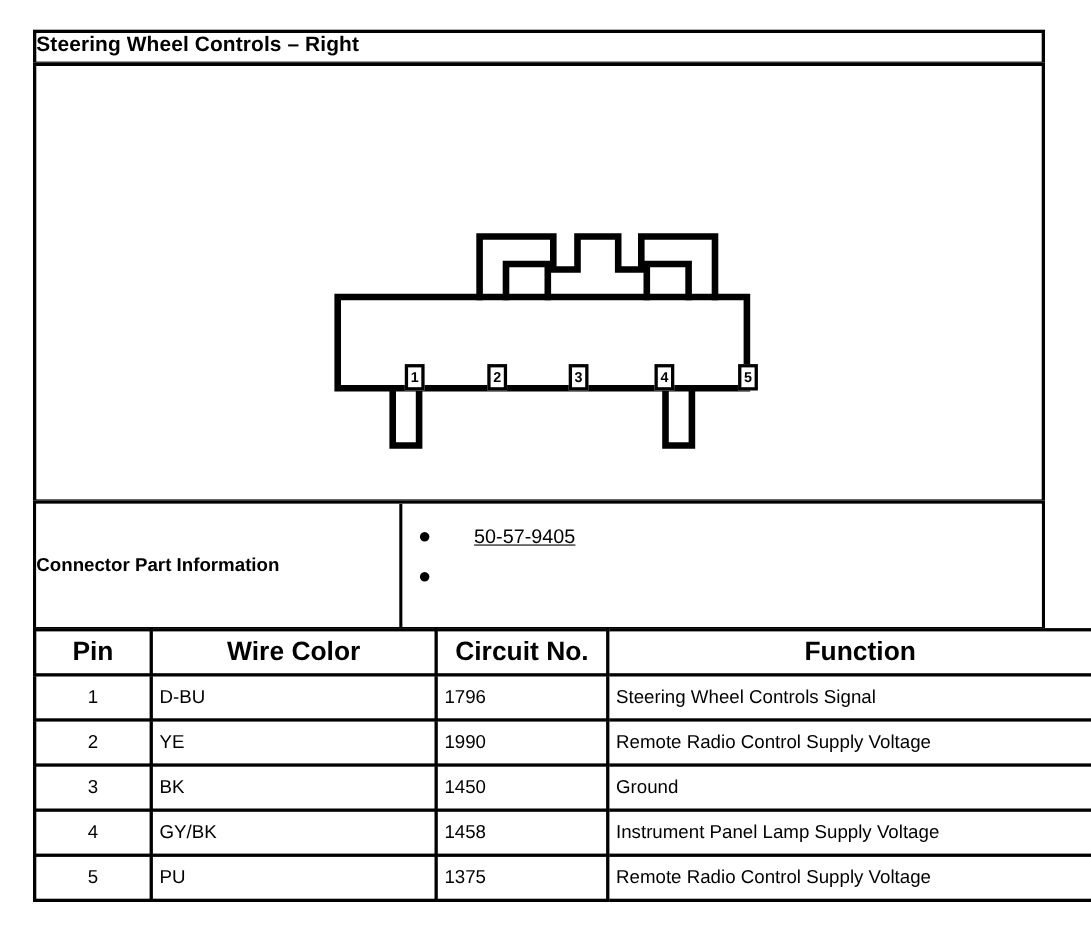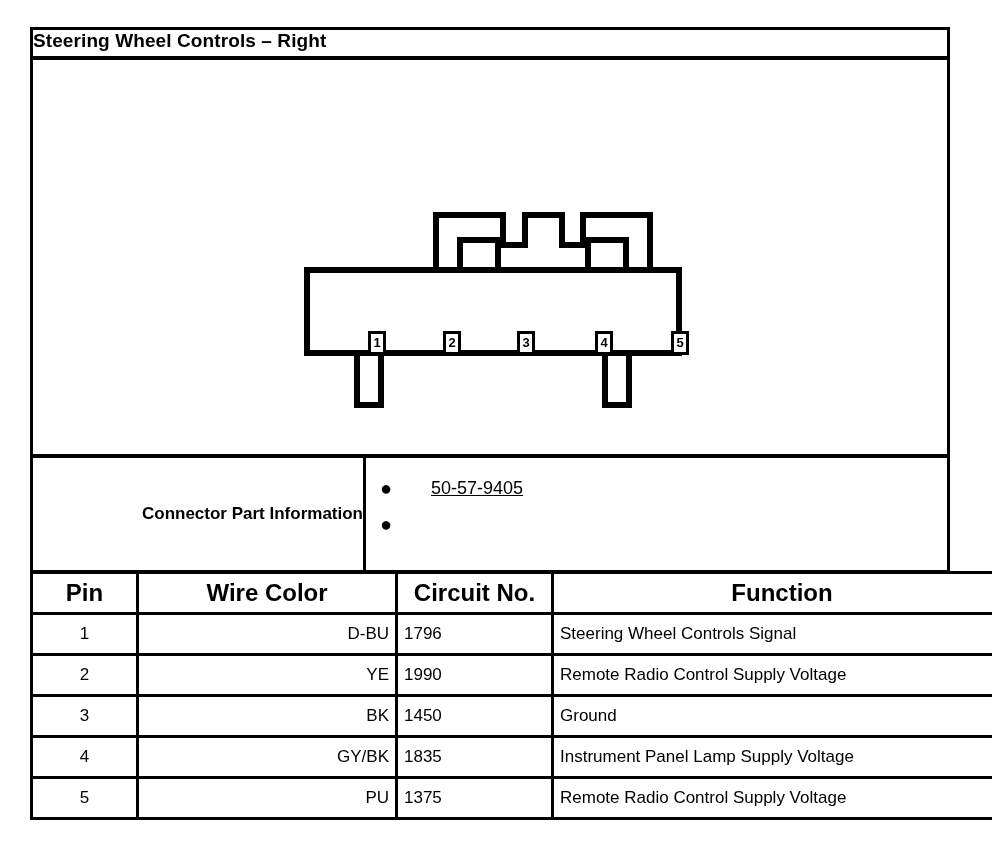--- a/index.html
+++ b/index.html
@@ -75,21 +75,21 @@
   }
 
   
   #partinfo-row {
     left: 0; top: 428px; width: 920px; height: 118px;
     border: 3px solid #000;
   }
   #partinfo-label-cell {
     left: 0; top: 0; width: 333px; height: 112px;
     border-right: 3px solid #000;
-    justify-content: flex-end;
+    justify-content: flex-start;
   }
   #partinfo-label {
     font-size: 17px;
     font-weight: bold;
     text-align: center;
   }
   #partinfo-value-cell {
     left: 333px; top: 0; width: 581px; height: 112px;
     display: block;
     padding-top: 12px;
@@ -120,21 +120,21 @@
   }
   #pin-table th, #pin-table td {
     border: 3px solid #000;
     height: 38px;
     padding: 0 6px;
     font-size: 17px;
     font-weight: normal;
   }
   #pin-table th { font-size: 24px; font-weight: bold; text-align: center; }
   .c-pin   { width: 91px;  text-align: center; }
-  .c-wire  { width: 244px; text-align: right; }
+  .c-wire  { width: 244px; text-align: left; }
   .c-ckt   { width: 141px; }
   .c-func  { width: 444px; text-align: left; padding-left: 9px; }
 </style>
 </head>
 <body>
 
 <div id="sheet">
 
   <div id="title-row" class="bx">
     <div id="title-text">Steering Wheel Controls – Right</div>
@@ -205,21 +205,21 @@
       </tr>
       <tr>
         <td class="c-pin">3</td>
         <td class="c-wire">BK</td>
         <td class="c-ckt">1450</td>
         <td class="c-func">Ground</td>
       </tr>
       <tr>
         <td class="c-pin">4</td>
         <td class="c-wire">GY/BK</td>
-        <td class="c-ckt">1835</td>
+        <td class="c-ckt">1458</td>
         <td class="c-func">Instrument Panel Lamp Supply Voltage</td>
       </tr>
       <tr>
         <td class="c-pin">5</td>
         <td class="c-wire">PU</td>
         <td class="c-ckt">1375</td>
         <td class="c-func">Remote Radio Control Supply Voltage</td>
       </tr>
     </tbody>
   </table>

